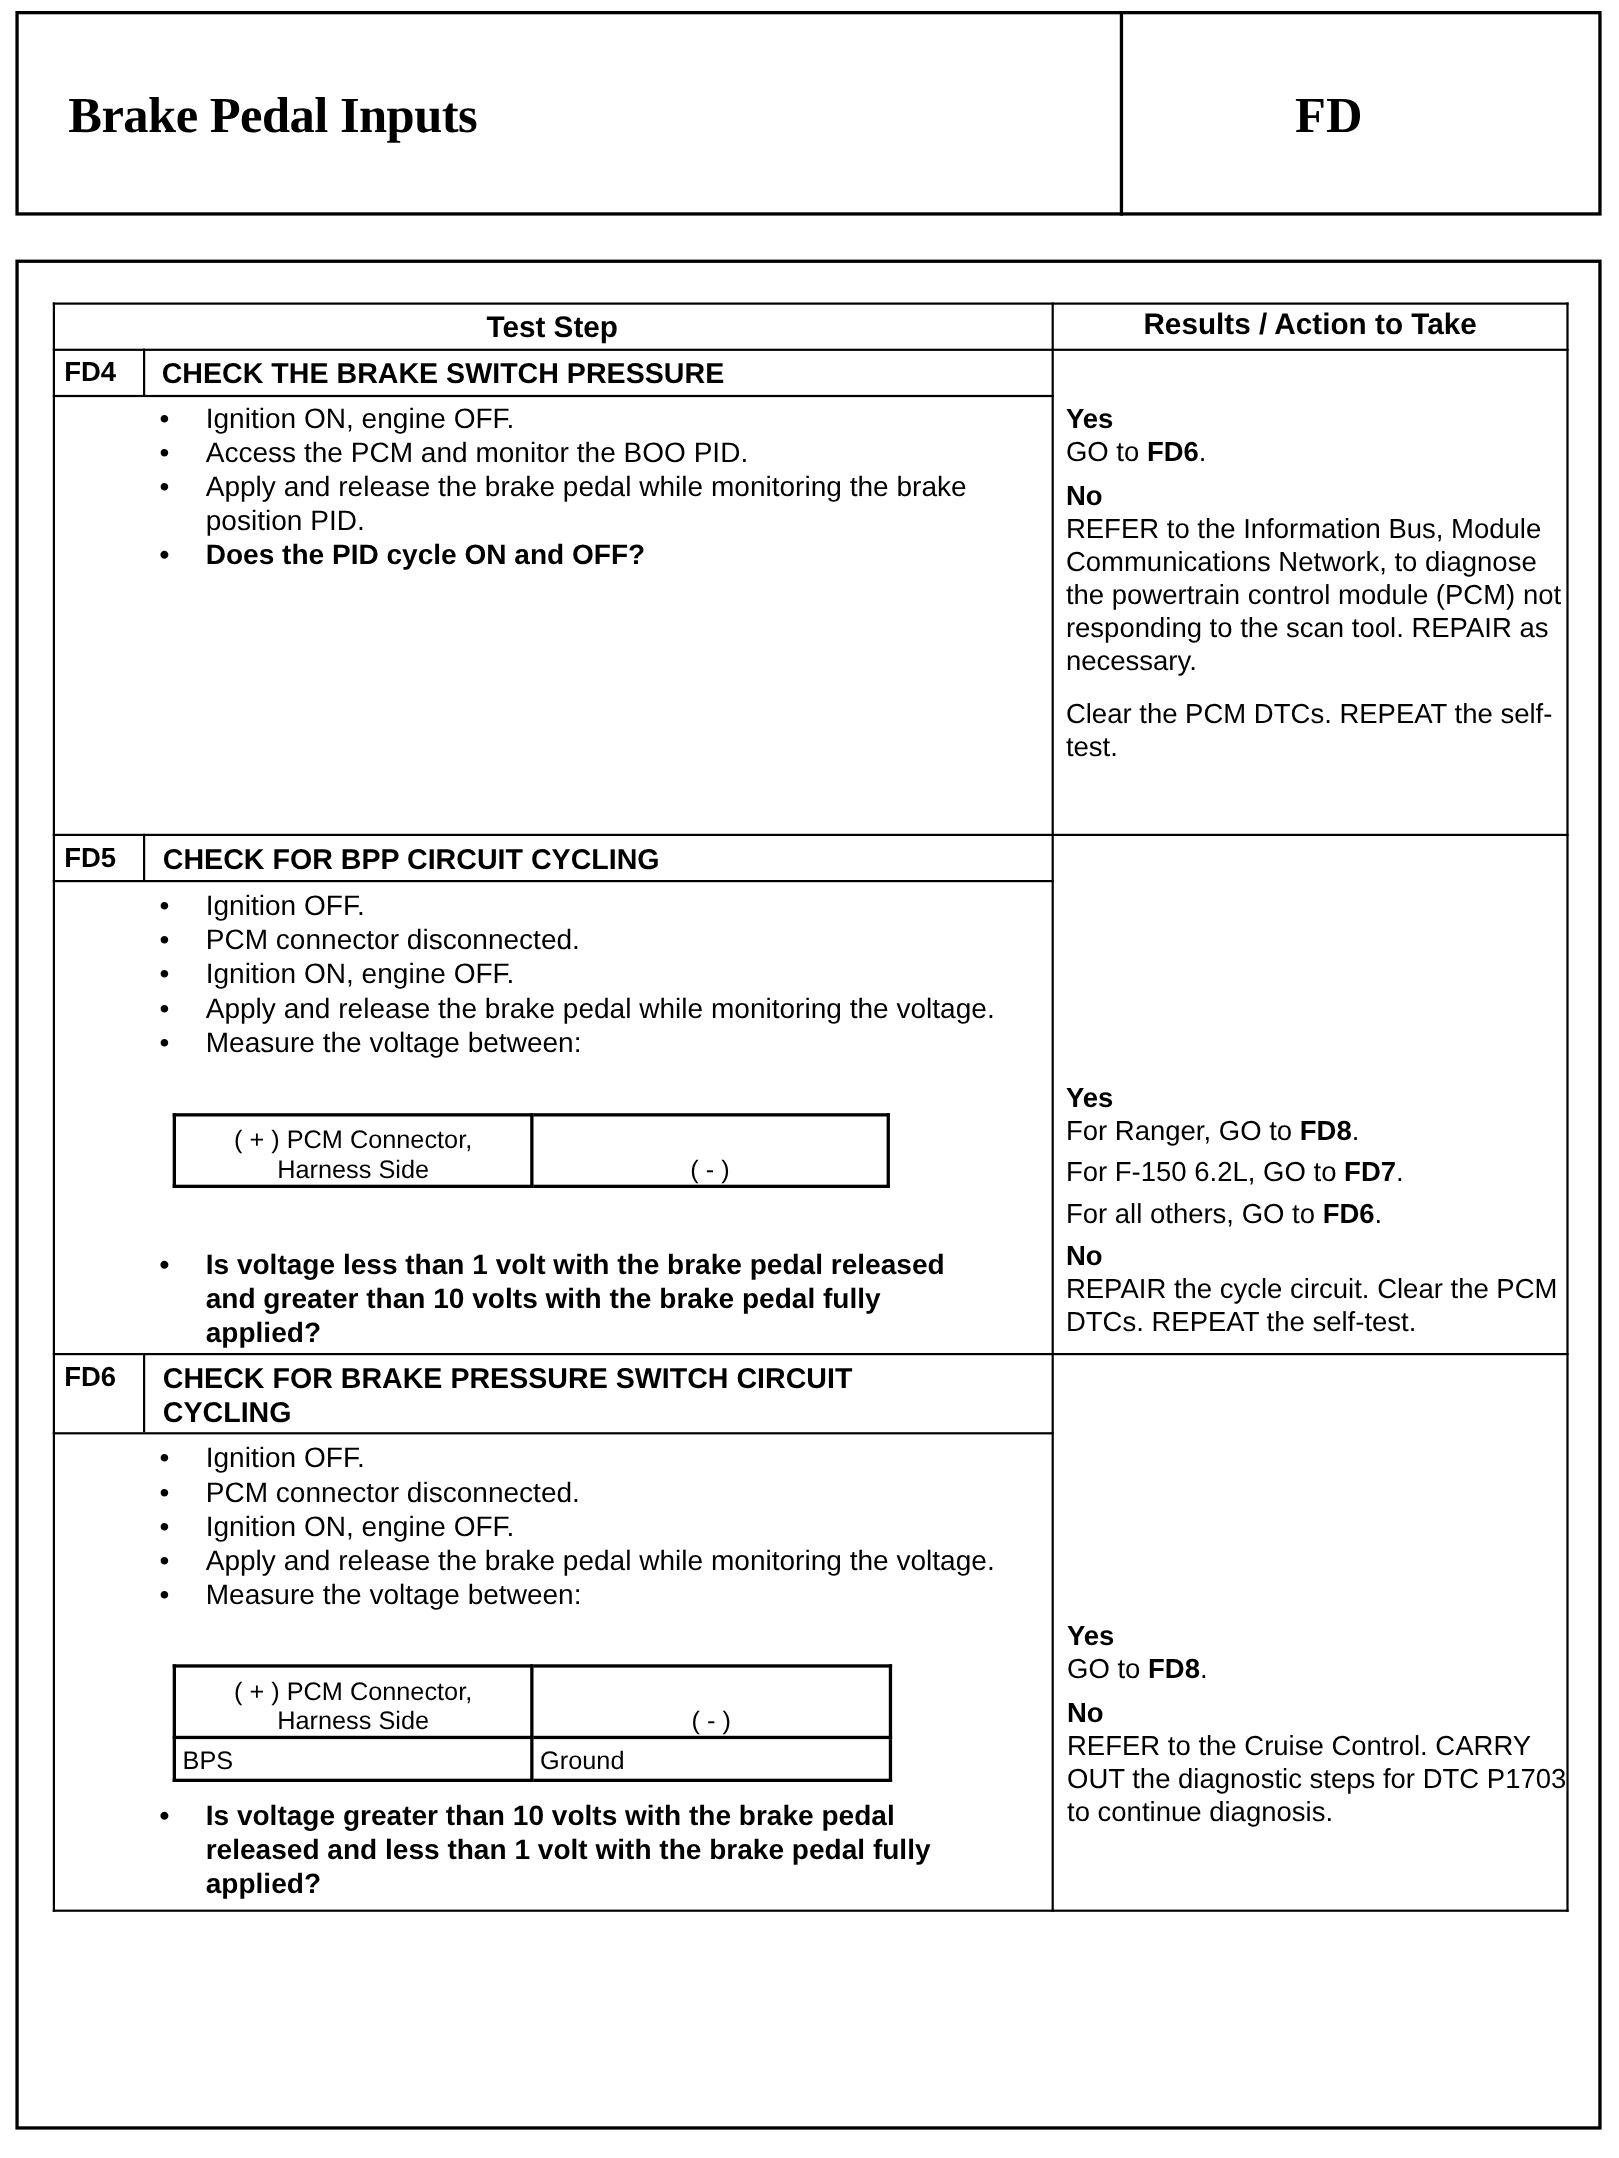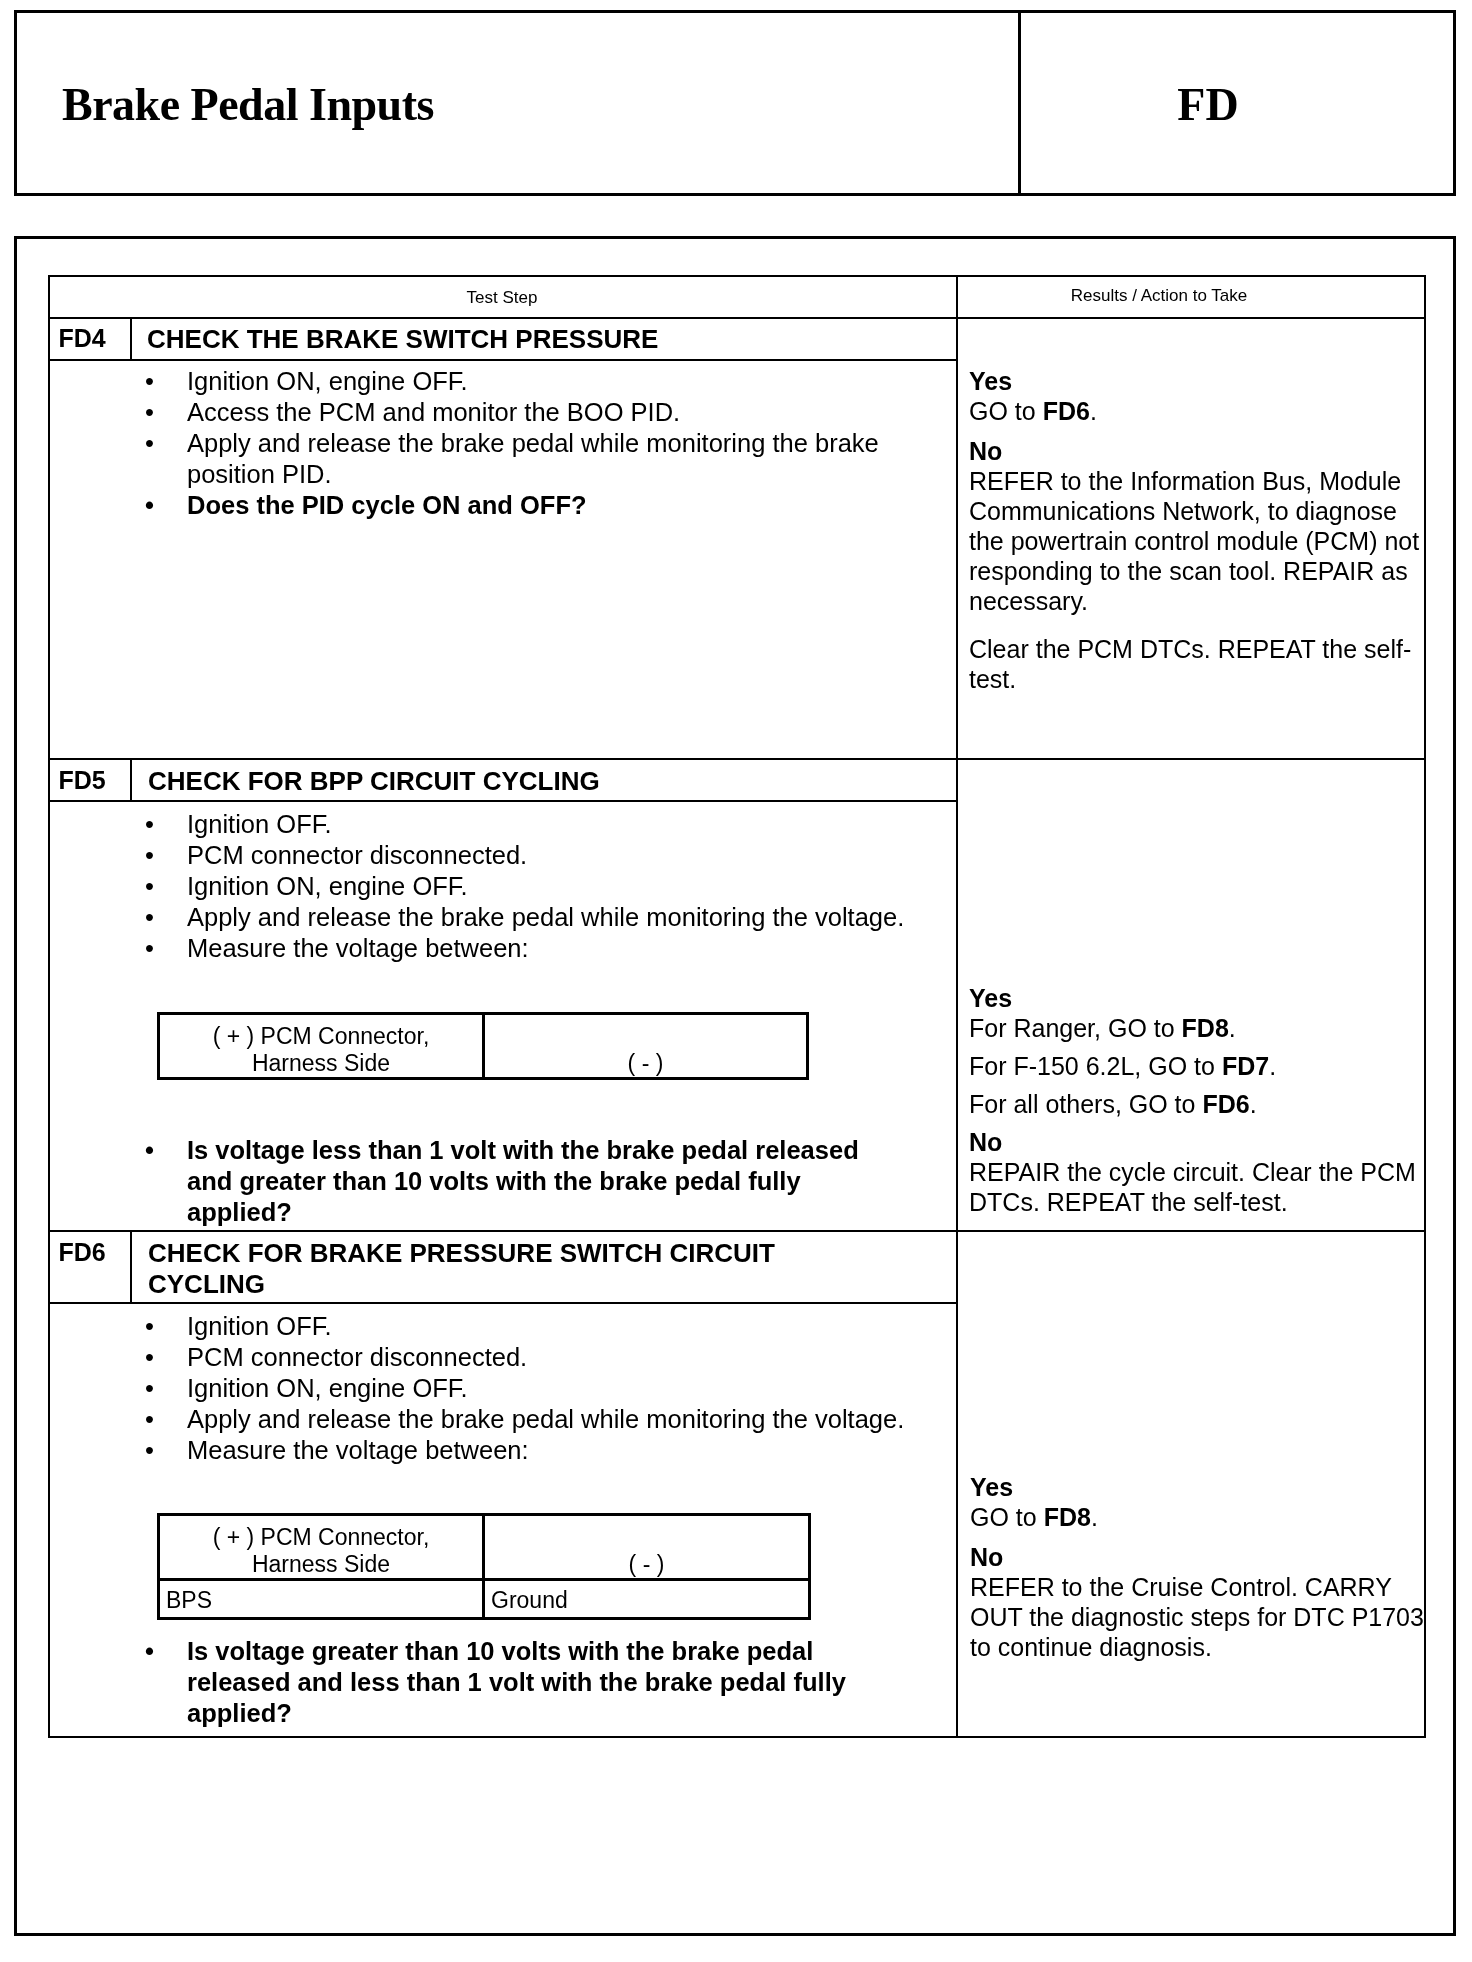--- a/index.html
+++ b/index.html
@@ -14,21 +14,21 @@
   #header-code { left: 1021px; width: 374px; top: 78px; text-align: center; font-family: "Liberation Serif", serif; font-weight: bold; font-size: 46px; }
 
   
   #outer-frame { left: 14px; top: 236px; width: 1442px; height: 1700px; border: 3px solid #000; box-sizing: border-box; }
 
   
   .hline { position: absolute; height: 2px; background: #000; }
   .vline { position: absolute; width: 2px; background: #000; }
 
   .txt { position: absolute; font-size: 25px; line-height: 31px; white-space: nowrap; }
-  .hdr { font-weight: normal; font-size: 17px; }
+  .hdr { font-weight: bold; font-size: 27px; }
   .step-id { font-weight: bold; font-size: 25px; position: absolute; width: 64px; text-align: center; }
   .step-title { font-weight: bold; font-size: 26px; position: absolute; line-height: 31px; }
 
   ul.bullets { position: absolute; margin: 0; padding: 0; list-style: none; font-size: 25.5px; line-height: 31px; }
   ul.bullets li { position: relative; padding-left: 42px; }
   ul.bullets li .bul { position: absolute; left: 0; top: 0; }
   ul.bullets li.q { font-weight: bold; }
 
   .results { position: absolute; font-size: 25px; line-height: 30px; width: 455px; }
   .results .lbl { font-weight: bold; }
@@ -67,21 +67,21 @@
 
   <div class="vline" style="left:130px; top:758px; height:43px;"></div>
   <div class="hline" style="left:48px; top:800px; width:910px;"></div>
   <div class="hline" style="left:48px; top:1230px; width:1378px;"></div>
 
   <div class="vline" style="left:130px; top:1230px; height:72px;"></div>
   <div class="hline" style="left:48px; top:1302px; width:910px;"></div>
 </div>
 
 <div class="txt hdr" style="left:48px; width:908px; top:282px; text-align:center;">Test Step</div>
-<div class="txt hdr" style="left:958px; width:402px; top:280px; text-align:center;">Results / Action to Take</div>
+<div class="txt hdr" style="left:958px; width:402px; top:280px; text-align:center;padding-left:32px;">Results / Action to Take</div>
 
 <div>
   <div class="step-id" style="left:50px; top:324px;">FD4</div>
   <div class="step-title" style="left:147px; top:324px;">CHECK THE BRAKE SWITCH PRESSURE</div>
   <ul class="bullets" style="left:145px; top:366px; width:760px;">
     <li style="white-space: normal;"><span class="bul">•</span><span>Ignition ON, engine OFF.</span></li>
     <li style="white-space: normal;"><span class="bul">•</span><span>Access the PCM and monitor the BOO PID.</span></li>
     <li style="white-space: normal;"><span class="bul">•</span><span>Apply and release the brake pedal while monitoring the brake position PID.</span></li>
     <li class="q" style="white-space: normal;"><span class="bul">•</span><span>Does the PID cycle ON and OFF?</span></li>
   </ul>

